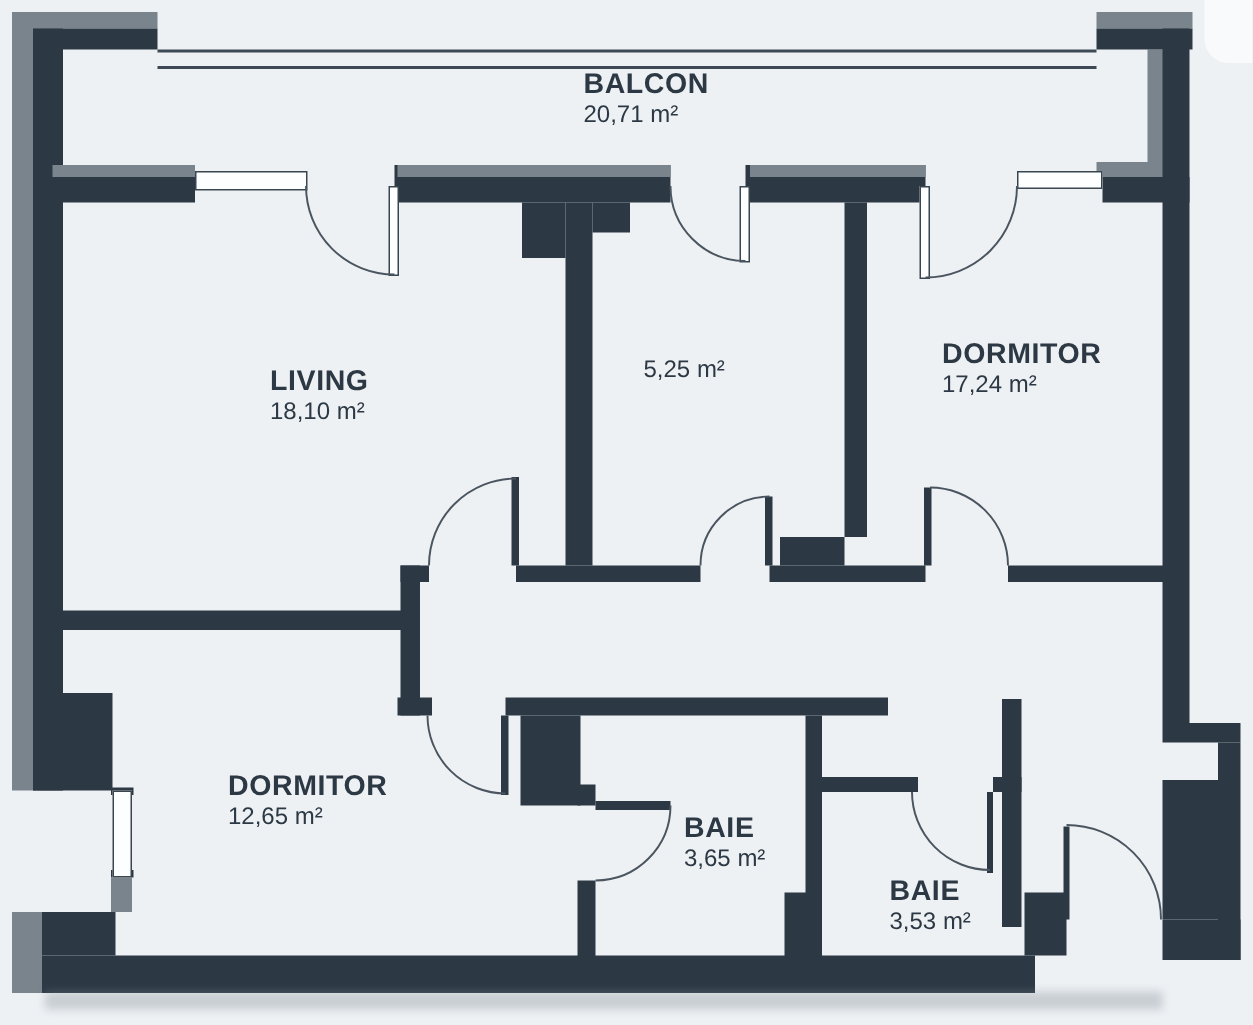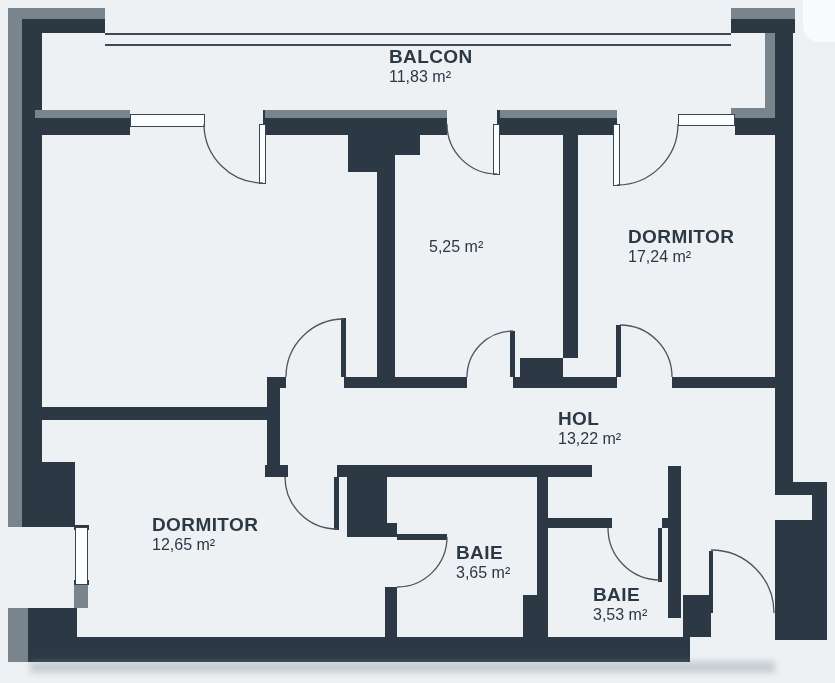--- a/index.html
+++ b/index.html
@@ -111,32 +111,32 @@
       <path d="M620,325 A52,52 0 0 1 672,377"></path>
       <path d="M285,477 A52,52 0 0 0 337,529"></path>
       <path d="M447,537 A50,50 0 0 1 397,587"></path>
       <path d="M608,528 A52,52 0 0 0 660,580"></path>
       <path d="M711,550 A63,63 0 0 1 774,613"></path>
     </g>
   </svg>
 
   <div class="lbl" style="left:389px;top:46px">
     <div class="nm">BALCON</div>
-    <div class="ar">11,83 m²</div>
+    <div class="ar">20,71 m²</div>
+  </div>
+  <div class="lbl" style="left:180px;top:244px">
+    <div class="nm">LIVING</div>
+    <div class="ar">18,10 m²</div>
   </div>
   <div class="lbl" style="left:429px;top:238px">
     <div class="ar">5,25 m²</div>
   </div>
   <div class="lbl" style="left:628px;top:226px">
     <div class="nm">DORMITOR</div>
     <div class="ar">17,24 m²</div>
-  </div>
-  <div class="lbl" style="left:558px;top:408px">
-    <div class="nm">HOL</div>
-    <div class="ar">13,22 m²</div>
   </div>
   <div class="lbl" style="left:152px;top:514px">
     <div class="nm">DORMITOR</div>
     <div class="ar">12,65 m²</div>
   </div>
   <div class="lbl" style="left:456px;top:542px">
     <div class="nm">BAIE</div>
     <div class="ar">3,65 m²</div>
   </div>
   <div class="lbl" style="left:593px;top:584px">

